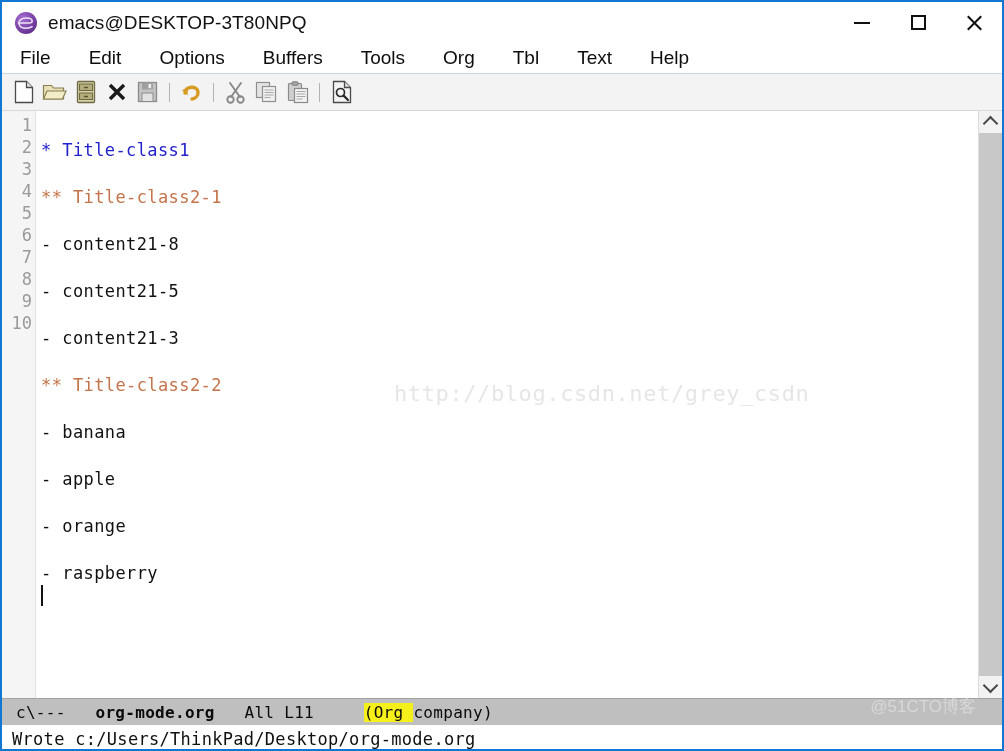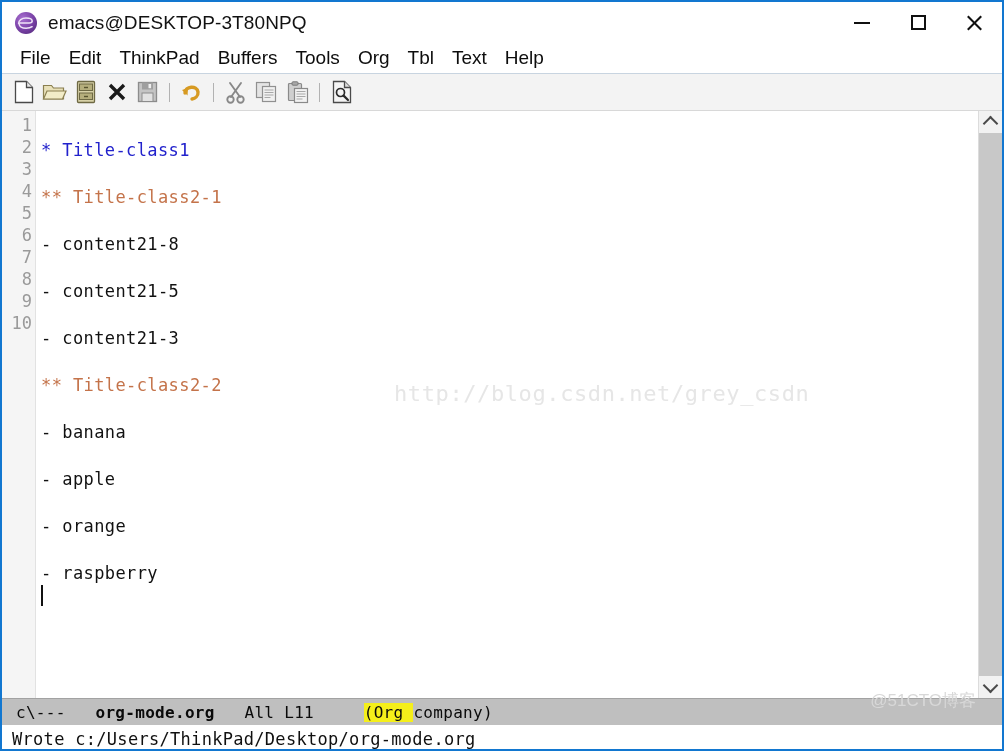--- a/index.html
+++ b/index.html
@@ -83,20 +83,21 @@
   .glyph-close::after  { transform: rotate(-45deg); }
 
   
   .menubar {
     height: 30px;
     background: #ffffff;
     display: flex;
     align-items: center;
     padding-left: 9px;
     border-bottom: 1px solid #c8d4e0;
+    gap: 20px;
   }
   .menu-item {
     font-family: "Liberation Sans", sans-serif;
     font-size: 19px;
     color: #0d0d0d;
     padding: 0 9px;
     line-height: 24px;
     cursor: default;
     white-space: nowrap;
   }
@@ -263,21 +264,21 @@
     padding-left: 10px;
     font-family: "DejaVu Sans Mono", monospace;
     font-size: 17px;
     color: #101010;
     letter-spacing: 0.3px;
     white-space: pre;
   }
   .corner-watermark {
     position: absolute;
     right: 26px;
-    bottom: 37px;
+    bottom: 31px;
     font-family: "Liberation Sans", sans-serif;
     font-size: 17px;
     color: #d8d8d8;
     white-space: nowrap;
     user-select: none;
     pointer-events: none;
   }
 </style>
 </head>
 <body>
@@ -308,21 +309,21 @@
       </div>
       <div class="win-btn">
         <div class="glyph-close"></div>
       </div>
     </div>
   </div>
 
   <div class="menubar">
     <div class="menu-item">File</div>
     <div class="menu-item">Edit</div>
-    <div class="menu-item">ThinkPad</div>
+    <div class="menu-item">Options</div>
     <div class="menu-item">Buffers</div>
     <div class="menu-item">Tools</div>
     <div class="menu-item">Org</div>
     <div class="menu-item">Tbl</div>
     <div class="menu-item">Text</div>
     <div class="menu-item">Help</div>
   </div>
 
   <div class="toolbar">
 

